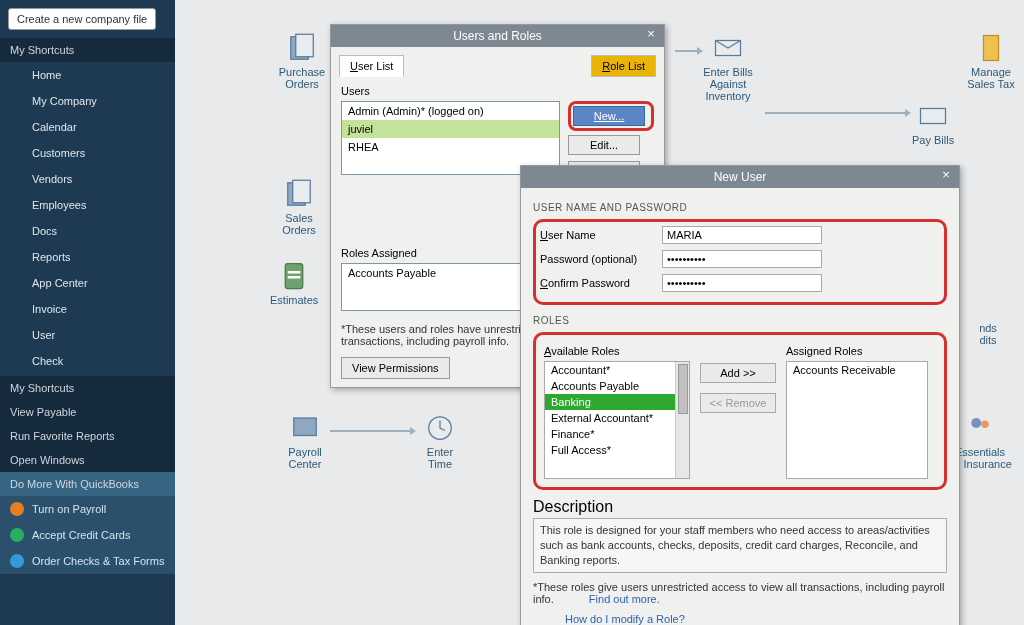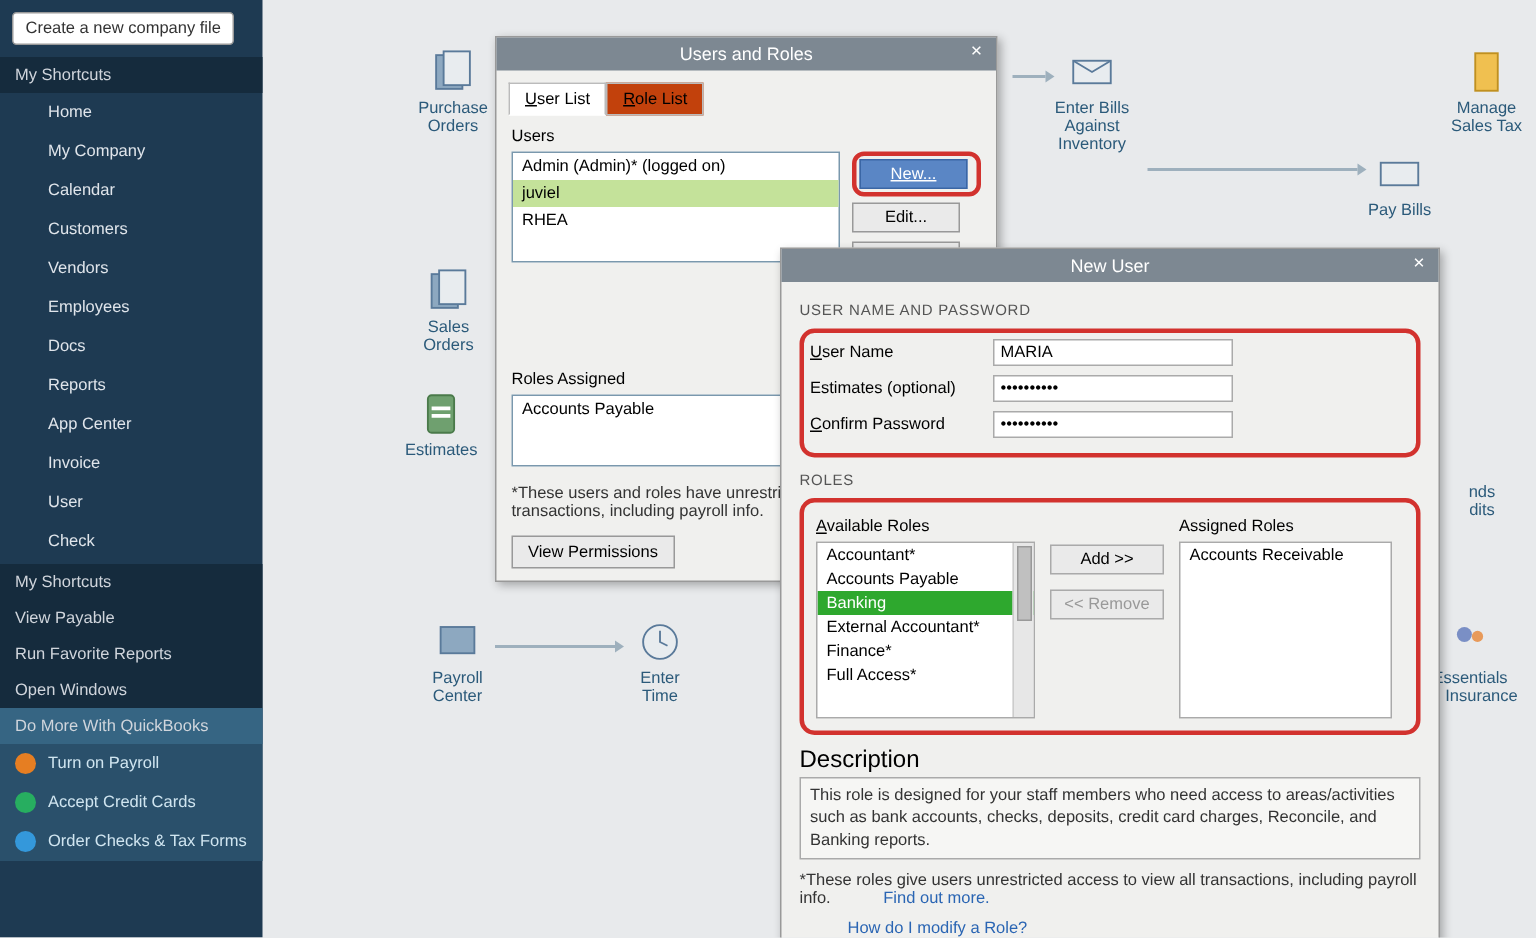--- a/index.html
+++ b/index.html
@@ -24,22 +24,22 @@
   .wf-arrow { position: absolute; height: 2px; background: #9eb0bd; }
   .wf-arrow:after { content:""; position:absolute; right:-6px; top:-3px; border-left:6px solid #9eb0bd; border-top:4px solid transparent; border-bottom:4px solid transparent; }
   
   
   .dialog { position: absolute; background: #f0f0ee; border: 1px solid #999; box-shadow: 2px 2px 6px rgba(0,0,0,.3); }
   .dialog-titlebar { background: #7d8892; color: #fff; padding: 4px 8px; font-size: 12px; display: flex; justify-content: center; align-items: center; position: relative; }
   .dialog-close { position: absolute; right: 6px; top: 3px; cursor: pointer; color: #fff; width: 14px; height: 14px; text-align: center; line-height: 12px; font-size:13px; }
   
   
   .users-dialog { left: 330px; top: 24px; width: 335px; }
-  .tab-strip { display: flex; margin: 8px 8px 0 8px; }
-  .tab { padding: 4px 10px; border: 1px solid #bbb; background: #c2410c; font-size: 11px; cursor:pointer; }
+  .tab-strip { display: flex; margin: 8px 8px 0 8px; justify-content: space-between; }
+  .tab { padding: 4px 10px; border: 1px solid #bbb; background: #eab308; font-size: 11px; cursor:pointer; }
   .tab.active { background: #fff; border-bottom: 1px solid #fff; }
   .tab .ul { text-decoration: underline; }
   .users-body { padding: 8px 10px; }
   .section-label { font-size: 11px; margin-bottom: 4px; }
   .user-list { border: 1px solid #7a98ad; background: #fff; height: 74px; }
   .user-row { padding: 3px 6px; font-size: 11px; }
   .user-row.selected { background: #c4e29a; }
   .side-btn { display:block; width: 72px; padding: 3px 0; margin-bottom: 6px; border: 1px solid #999; background: #eaeaea; font-size: 11px; cursor:pointer; text-align:center;}
   .side-btn.primary { background: #5a86c5; color: #fff; border:1px solid #3a66a5; text-decoration:underline;}
   .red-ring { border: 3px solid #d2322e; border-radius: 8px; padding: 2px; }
@@ -265,21 +265,21 @@
     <span class="dialog-close">×</span>
   </div>
   <div class="newuser-body">
     <div class="nu-section-label">USER NAME AND PASSWORD</div>
     <div class="red-box nu-inputs">
       <div class="nu-row">
         <label><span class="ul">U</span><span>ser Name</span></label>
         <input type="text" value="MARIA" style="">
       </div>
       <div class="nu-row">
-        <label>Estimates (optional)</label>
+        <label>Password (optional)</label>
         <input type="password" value="••••••••••" style="">
       </div>
       <div class="nu-row">
         <label><span class="ul">C</span><span>onfirm Password</span></label>
         <input type="password" value="••••••••••" style="">
       </div>
     </div>
 
     <div class="nu-section-label" style="margin-top:10px;">ROLES</div>
     <div class="red-box" style="padding:4px;">

